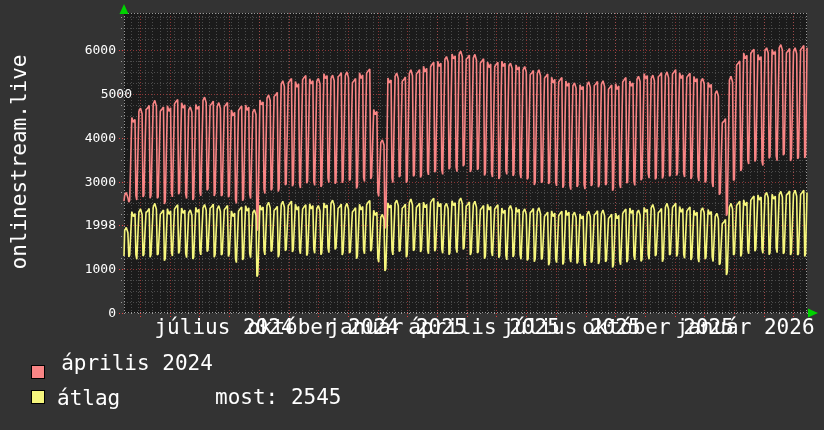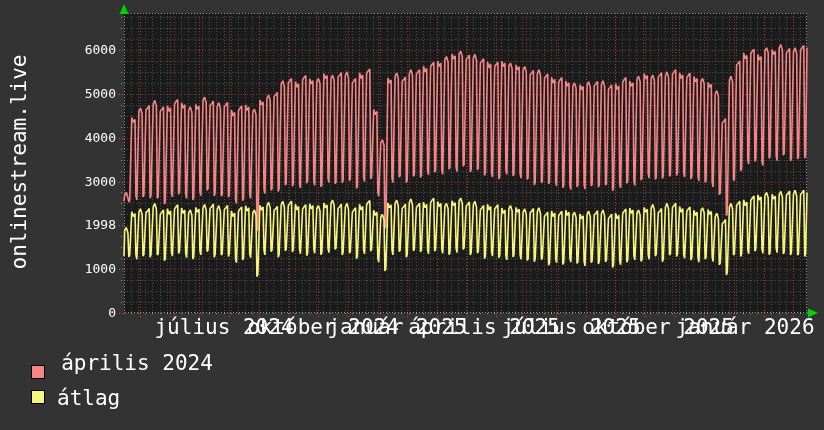--- a/index.html
+++ b/index.html
@@ -351,35 +351,36 @@
     </svg>
 
   <div class="vtitle">onlinestream.live</div>
 
   <div id="ylabels">
       <div class="ylab" style="left: 56px; top: 303px;">0</div>
       <div class="ylab" style="left: 56px; top: 259px;">1000</div>
       <div class="ylab" style="left: 56px; top: 215px;">1998</div>
       <div class="ylab" style="left: 56px; top: 172px;">3000</div>
       <div class="ylab" style="left: 56px; top: 128px;">4000</div>
-      <div class="ylab" style="left: 56px; top: 84px;">5000</div>
+      <div class="ylab" style="left: 72px; top: 84px;">5000</div>
       <div class="ylab" style="left: 56px; top: 40px;">6000</div>
     </div>
   <div id="xlabels">
       <div class="xlab" style="left: 137px; margin-top: 36px;">április 2024</div>
       <div class="xlab" style="left: 224px;">július 2024</div>
       <div class="xlab" style="left: 311px; margin-left: 12px;">október 2024</div>
       <div class="xlab" style="left: 397px;">január 2025</div>
       <div class="xlab" style="left: 484px;">április 2025</div>
       <div class="xlab" style="left: 571px;">július 2025</div>
       <div class="xlab" style="left: 658px;">október 2025</div>
       <div class="xlab" style="left: 745px;">január 2026</div>
     </div>
 
   <div class="swatch" style="top: 365px; background: rgb(248, 133, 133);"></div>
 
   <div class="swatch" style="top: 390px; background: rgb(246, 246, 125);"></div>
   <div class="legtext" style="top:389px">átlag</div>
 
+  <div class="stat" style="left:215px"><span>most:</span> <span>2545</span></div>
 
 
 
 </div>
 
 </body></html>

